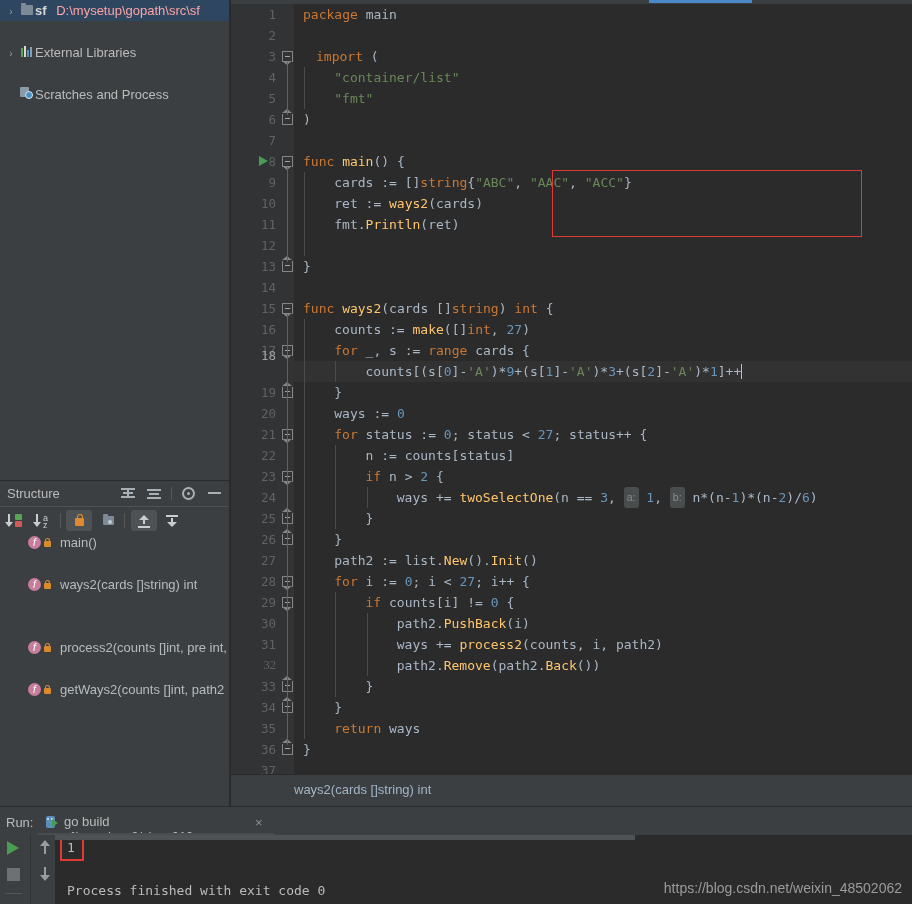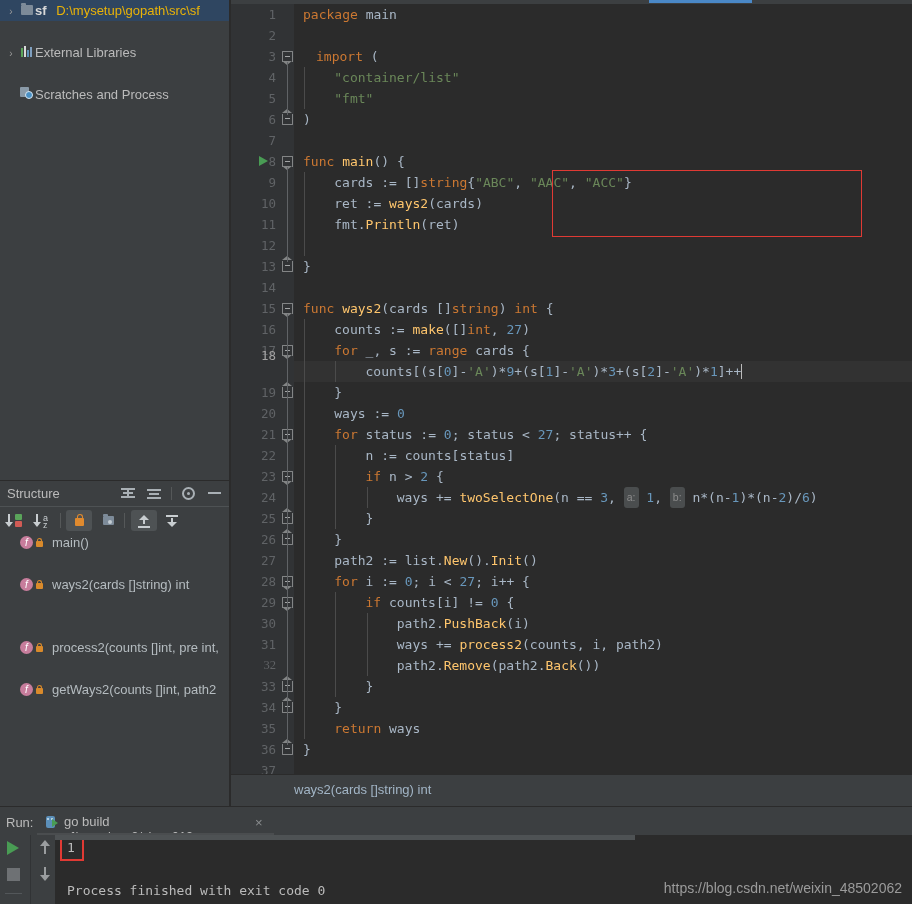--- a/index.html
+++ b/index.html
@@ -24,21 +24,21 @@
   .tw.empty{color:transparent;}
   .ticon{display:inline-block;width:17px;vertical-align:middle;text-align:center;position:relative;top:-1px;}
   .folder-ic{display:inline-block;width:12px;height:10px;background:#7d8b99;border-radius:1px;position:relative;}
   .folder-ic:before{content:"";position:absolute;left:0;top:-2px;width:5px;height:2px;background:#7d8b99;border-radius:1px 1px 0 0;}
   .lib-ic{display:inline-block;width:12px;height:11px;position:relative;}
   .lib-ic i{position:absolute;bottom:0;width:2px;display:block;}
   .scratch-ic{display:inline-block;width:13px;height:12px;position:relative;}
   .scratch-ic .pg{position:absolute;left:0;top:0;width:9px;height:10px;background:#8a9aa8;border-radius:1px;}
   .scratch-ic .cl{position:absolute;right:0;bottom:0;width:8px;height:8px;border-radius:50%;background:#4a90c4;border:1px solid #d6e6f2;box-sizing:border-box;}
   .bold-name{font-weight:bold;color:#d8d8d8;}
-  .path-txt{color:#eab308;}
+  .path-txt{color:#fca5a5;}
 
   
   #proj-scroll-track{position:absolute;left:0;top:490px;width:229px;height:8px;background:#3c3f41;}
   #proj-scroll-thumb{position:absolute;left:0;top:491px;width:155px;height:7px;background:#5e6264;border-radius:3px;}
 
   
   #structure-panel{position:absolute;left:0;top:480px;width:229px;height:326px;background:#3c3f41;border-top:1px solid #2b2b2b;}
   #structure-header{position:relative;height:25px;background:#3c3f41;}
   #structure-title{position:absolute;left:7px;top:5px;font-size:13px;color:#bbbbbb;}
   .sh-btn{position:absolute;top:4px;width:18px;height:17px;cursor:default;}
@@ -57,21 +57,21 @@
   .lock-ic{display:block;width:9px;height:8px;background:#e08a2e;border-radius:1px;position:absolute;left:9px;top:8px;}
   .lock-ic:before{content:"";position:absolute;left:1.5px;top:-4px;width:6px;height:5px;border:1.5px solid #e08a2e;border-bottom:none;border-radius:3px 3px 0 0;box-sizing:border-box;}
   .fold-ic{position:absolute;left:8px;top:6px;width:11px;height:9px;background:#7d8b99;border-radius:1px;}
   .fold-ic:before{content:"";position:absolute;left:0;top:-2px;width:5px;height:2px;background:#7d8b99;border-radius:1px 1px 0 0;}
   .inout{position:absolute;left:7px;top:5px;width:12px;height:12px;}
   .inout .bar{position:absolute;left:0;width:12px;height:2px;background:#c8cdd0;}
   .inout .stem{position:absolute;left:5px;width:2px;background:#c8cdd0;}
   .inout .tri{position:absolute;border-left:5px solid transparent;border-right:5px solid transparent;left:1px;}
 
   #structure-list{position:absolute;left:0;top:51px;right:0;bottom:0;overflow:hidden;}
-  .st-row{position:relative;height:21px;line-height:21px;white-space:nowrap;padding-left:20px;font-size:13px;color:#b5bcc0;}
+  .st-row{position:relative;height:21px;line-height:21px;white-space:nowrap;padding-left:28px;font-size:13px;color:#b5bcc0;}
   .f-ic{display:inline-block;width:13px;height:13px;border-radius:50%;background:#c77d9c;color:#fff;font-size:10px;line-height:13px;text-align:center;vertical-align:middle;font-style:italic;position:relative;top:-1px;}
   .lk-ic{display:inline-block;width:13px;height:13px;vertical-align:middle;position:relative;top:-1px;}
   .lk-ic span{position:absolute;left:3px;top:5px;width:7px;height:6px;background:#d98a2b;border-radius:1px;}
   .lk-ic span:before{content:"";position:absolute;left:1px;top:-3.5px;width:5px;height:4px;border:1.3px solid #d98a2b;border-bottom:none;border-radius:2.5px 2.5px 0 0;box-sizing:border-box;}
   .st-lbl{margin-left:6px;}
 
   
   #col-divider{position:absolute;left:229px;top:0;width:2px;height:806px;background:#2b2b2b;}
 
   

